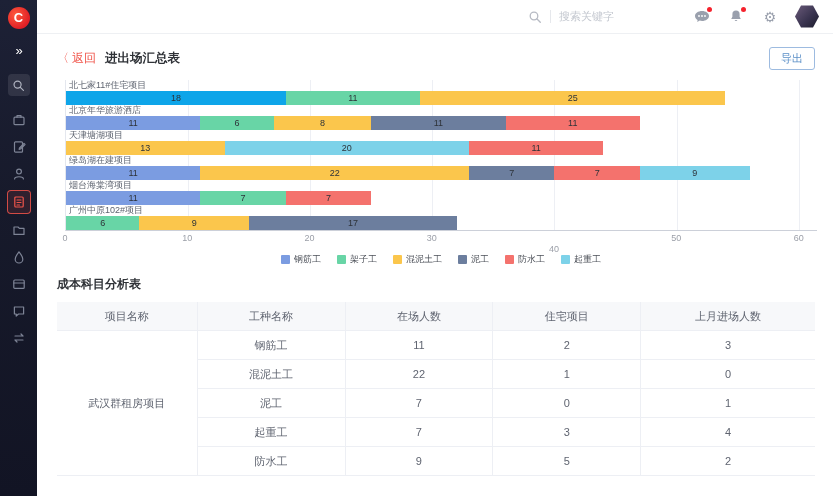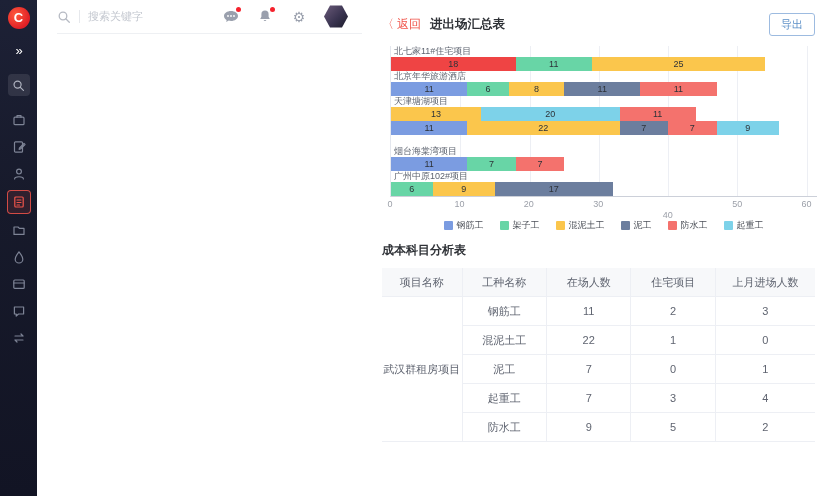--- a/index.html
+++ b/index.html
@@ -16,21 +16,21 @@
   .side-search{width:22px;height:22px;margin-top:16px;border-radius:4px;background:rgba(255,255,255,.10);
     display:flex;align-items:center;justify-content:center;cursor:pointer;}
   .nav{display:flex;flex-direction:column;align-items:center;margin-top:8px;}
   .nav-item{width:22px;height:22px;margin-top:5px;border-radius:4px;display:flex;align-items:center;justify-content:center;cursor:pointer;}
   .nav-item.active{border:1px solid rgba(240,84,74,.85);background:rgba(240,84,74,.12);}
   .nav-item svg{stroke:#7e8496;fill:none;stroke-width:1.2;stroke-linecap:round;stroke-linejoin:round;}
   .nav-item.active svg{stroke:#f0544a;}
   .side-search svg{stroke:#aeb2bf;fill:none;stroke-width:1.3;stroke-linecap:round;}
 
   
-  .main{flex:1;display:flex;min-width:0;padding-left:20px;}
+  .main{flex:1;display:flex;flex-direction:column;min-width:0;}
   .topbar{height:33px;background:#fff;border-bottom:1px solid #eef0f3;display:flex;align-items:center;flex-shrink:0;}
   .top-search{margin-left:auto;display:flex;align-items:center;gap:8px;}
   .top-search .divider{width:1px;height:13px;background:#e6e8ec;}
   .search-placeholder{color:#c3c7cf;font-size:11px;width:110px;cursor:text;}
   .top-icons{display:flex;align-items:center;gap:16px;margin:0 14px 0 24px;}
   .icon-btn{position:relative;width:18px;height:18px;display:flex;align-items:center;justify-content:center;cursor:pointer;}
   .icon-btn svg{fill:#9aa0ad;}
   .badge-dot{position:absolute;top:-1px;right:-1px;width:5px;height:5px;border-radius:50%;background:#f5222d;}
   .avatar{width:24px;height:24px;cursor:pointer;
     clip-path:polygon(25% 4%,75% 4%,100% 50%,75% 96%,25% 96%,0 50%);
@@ -194,21 +194,21 @@
         <div class="plot">
             <div class="gridline" style="left: 16.2602%;"></div>
             <div class="gridline" style="left: 32.5203%;"></div>
             <div class="gridline" style="left: 48.7805%;"></div>
             <div class="gridline" style="left: 65.0407%;"></div>
             <div class="gridline" style="left: 81.3008%;"></div>
             <div class="gridline" style="left: 97.561%;"></div>
             <div class="bar-row">
               <div class="bar-label">北七家11#住宅项目</div>
               <div class="bar-track">
-                <div class="bar-seg" title="钢筋工: 18" style="width: 29.2683%; background: #ef4444;">18</div>
+                <div class="bar-seg" title="钢筋工: 18" style="width: 29.2683%; background: #0ea5e9;">18</div>
                 <div class="bar-seg" title="架子工: 11" style="width: 17.8862%; background: rgb(104, 213, 166);">11</div>
                 <div class="bar-seg" title="混泥土工: 25" style="width: 40.6504%; background: rgb(251, 198, 76);">25</div>
               </div>
             </div>
             <div class="bar-row">
               <div class="bar-label">北京年华旅游酒店</div>
               <div class="bar-track">
                 <div class="bar-seg" title="钢筋工: 11" style="width: 17.8862%; background: rgb(123, 156, 225);">11</div>
                 <div class="bar-seg" title="架子工: 6" style="width: 9.7561%; background: rgb(104, 213, 166);">6</div>
                 <div class="bar-seg" title="混泥土工: 8" style="width: 13.0081%; background: rgb(251, 198, 76);">8</div>
@@ -218,20 +218,21 @@
             </div>
             <div class="bar-row">
               <div class="bar-label">天津塘湖项目</div>
               <div class="bar-track">
                 <div class="bar-seg" title="混泥土工: 13" style="width: 21.1382%; background: rgb(251, 198, 76);">13</div>
                 <div class="bar-seg" title="起重工: 20" style="width: 32.5203%; background: rgb(125, 210, 233);">20</div>
                 <div class="bar-seg" title="防水工: 11" style="width: 17.8862%; background: rgb(244, 114, 109);">11</div>
               </div>
             </div>
             <div class="bar-row">
+              <div class="bar-label">绿岛湖在建项目</div>
               <div class="bar-track">
                 <div class="bar-seg" title="钢筋工: 11" style="width: 17.8862%; background: rgb(123, 156, 225);">11</div>
                 <div class="bar-seg" title="混泥土工: 22" style="width: 35.7724%; background: rgb(251, 198, 76);">22</div>
                 <div class="bar-seg" title="泥工: 7" style="width: 11.3821%; background: rgb(108, 126, 158);">7</div>
                 <div class="bar-seg" title="防水工: 7" style="width: 11.3821%; background: rgb(244, 114, 109);">7</div>
                 <div class="bar-seg" title="起重工: 9" style="width: 14.6341%; background: rgb(125, 210, 233);">9</div>
               </div>
             </div>
             <div class="bar-row">
               <div class="bar-label">烟台海棠湾项目</div>

